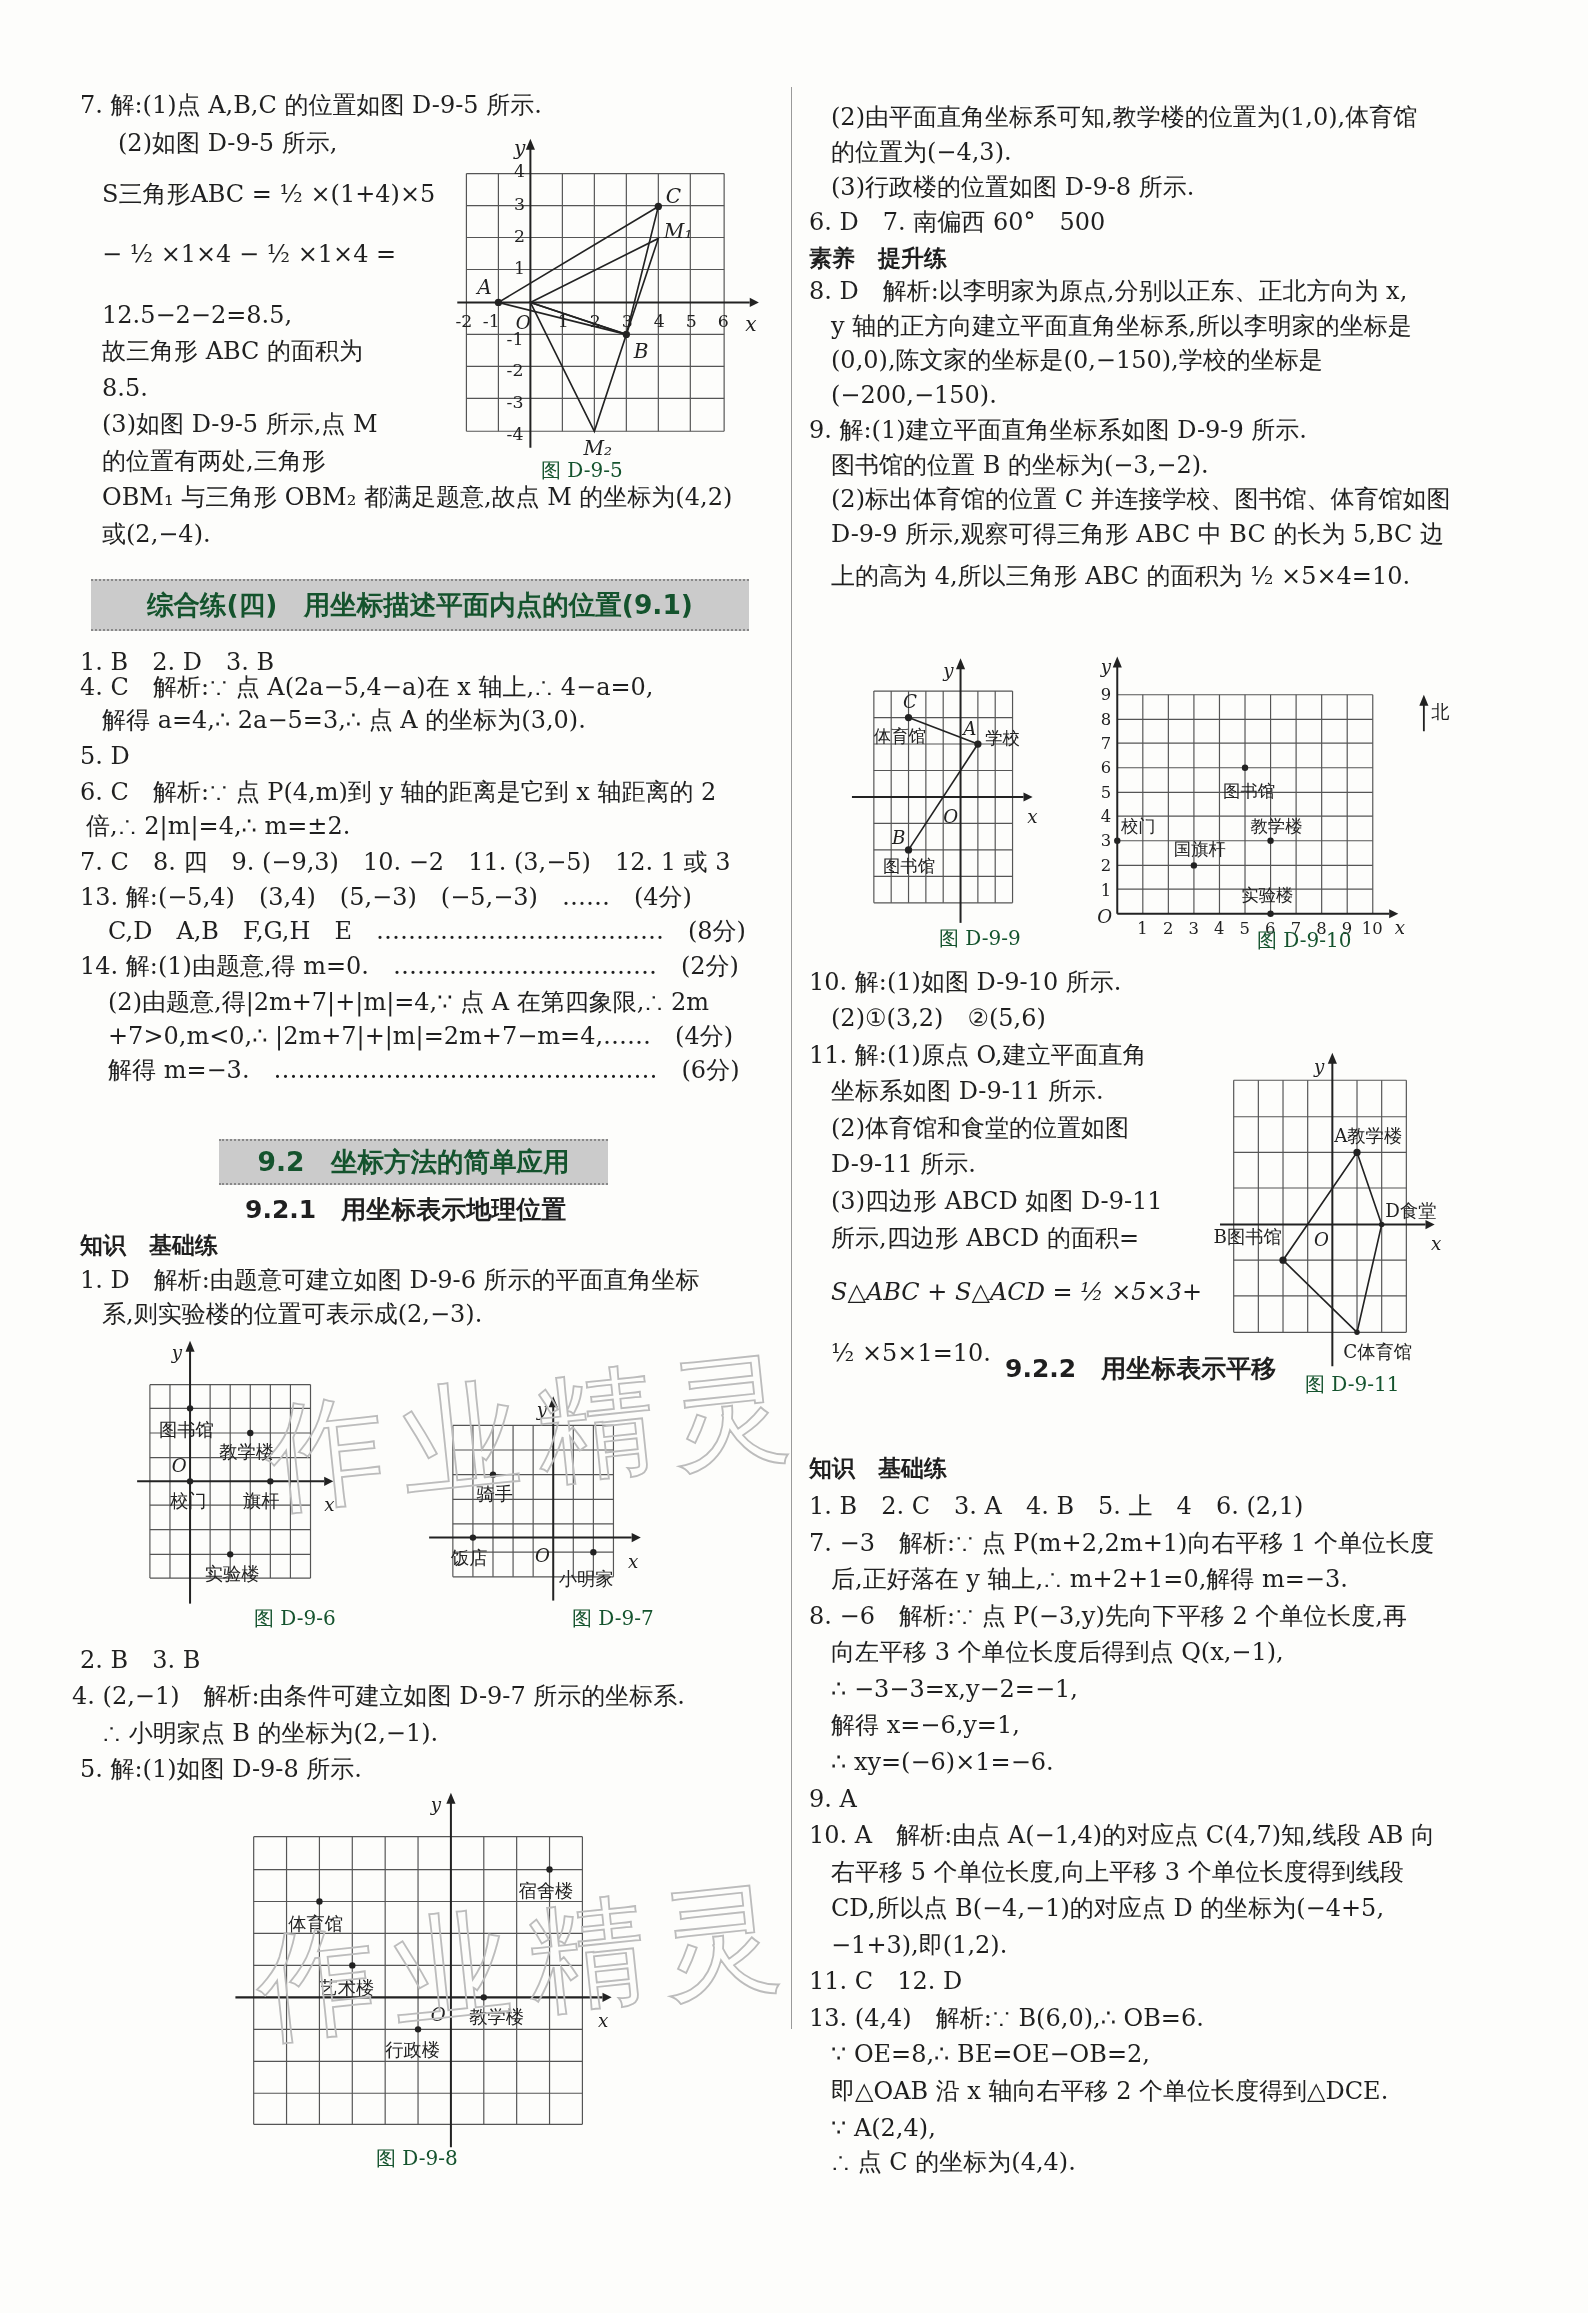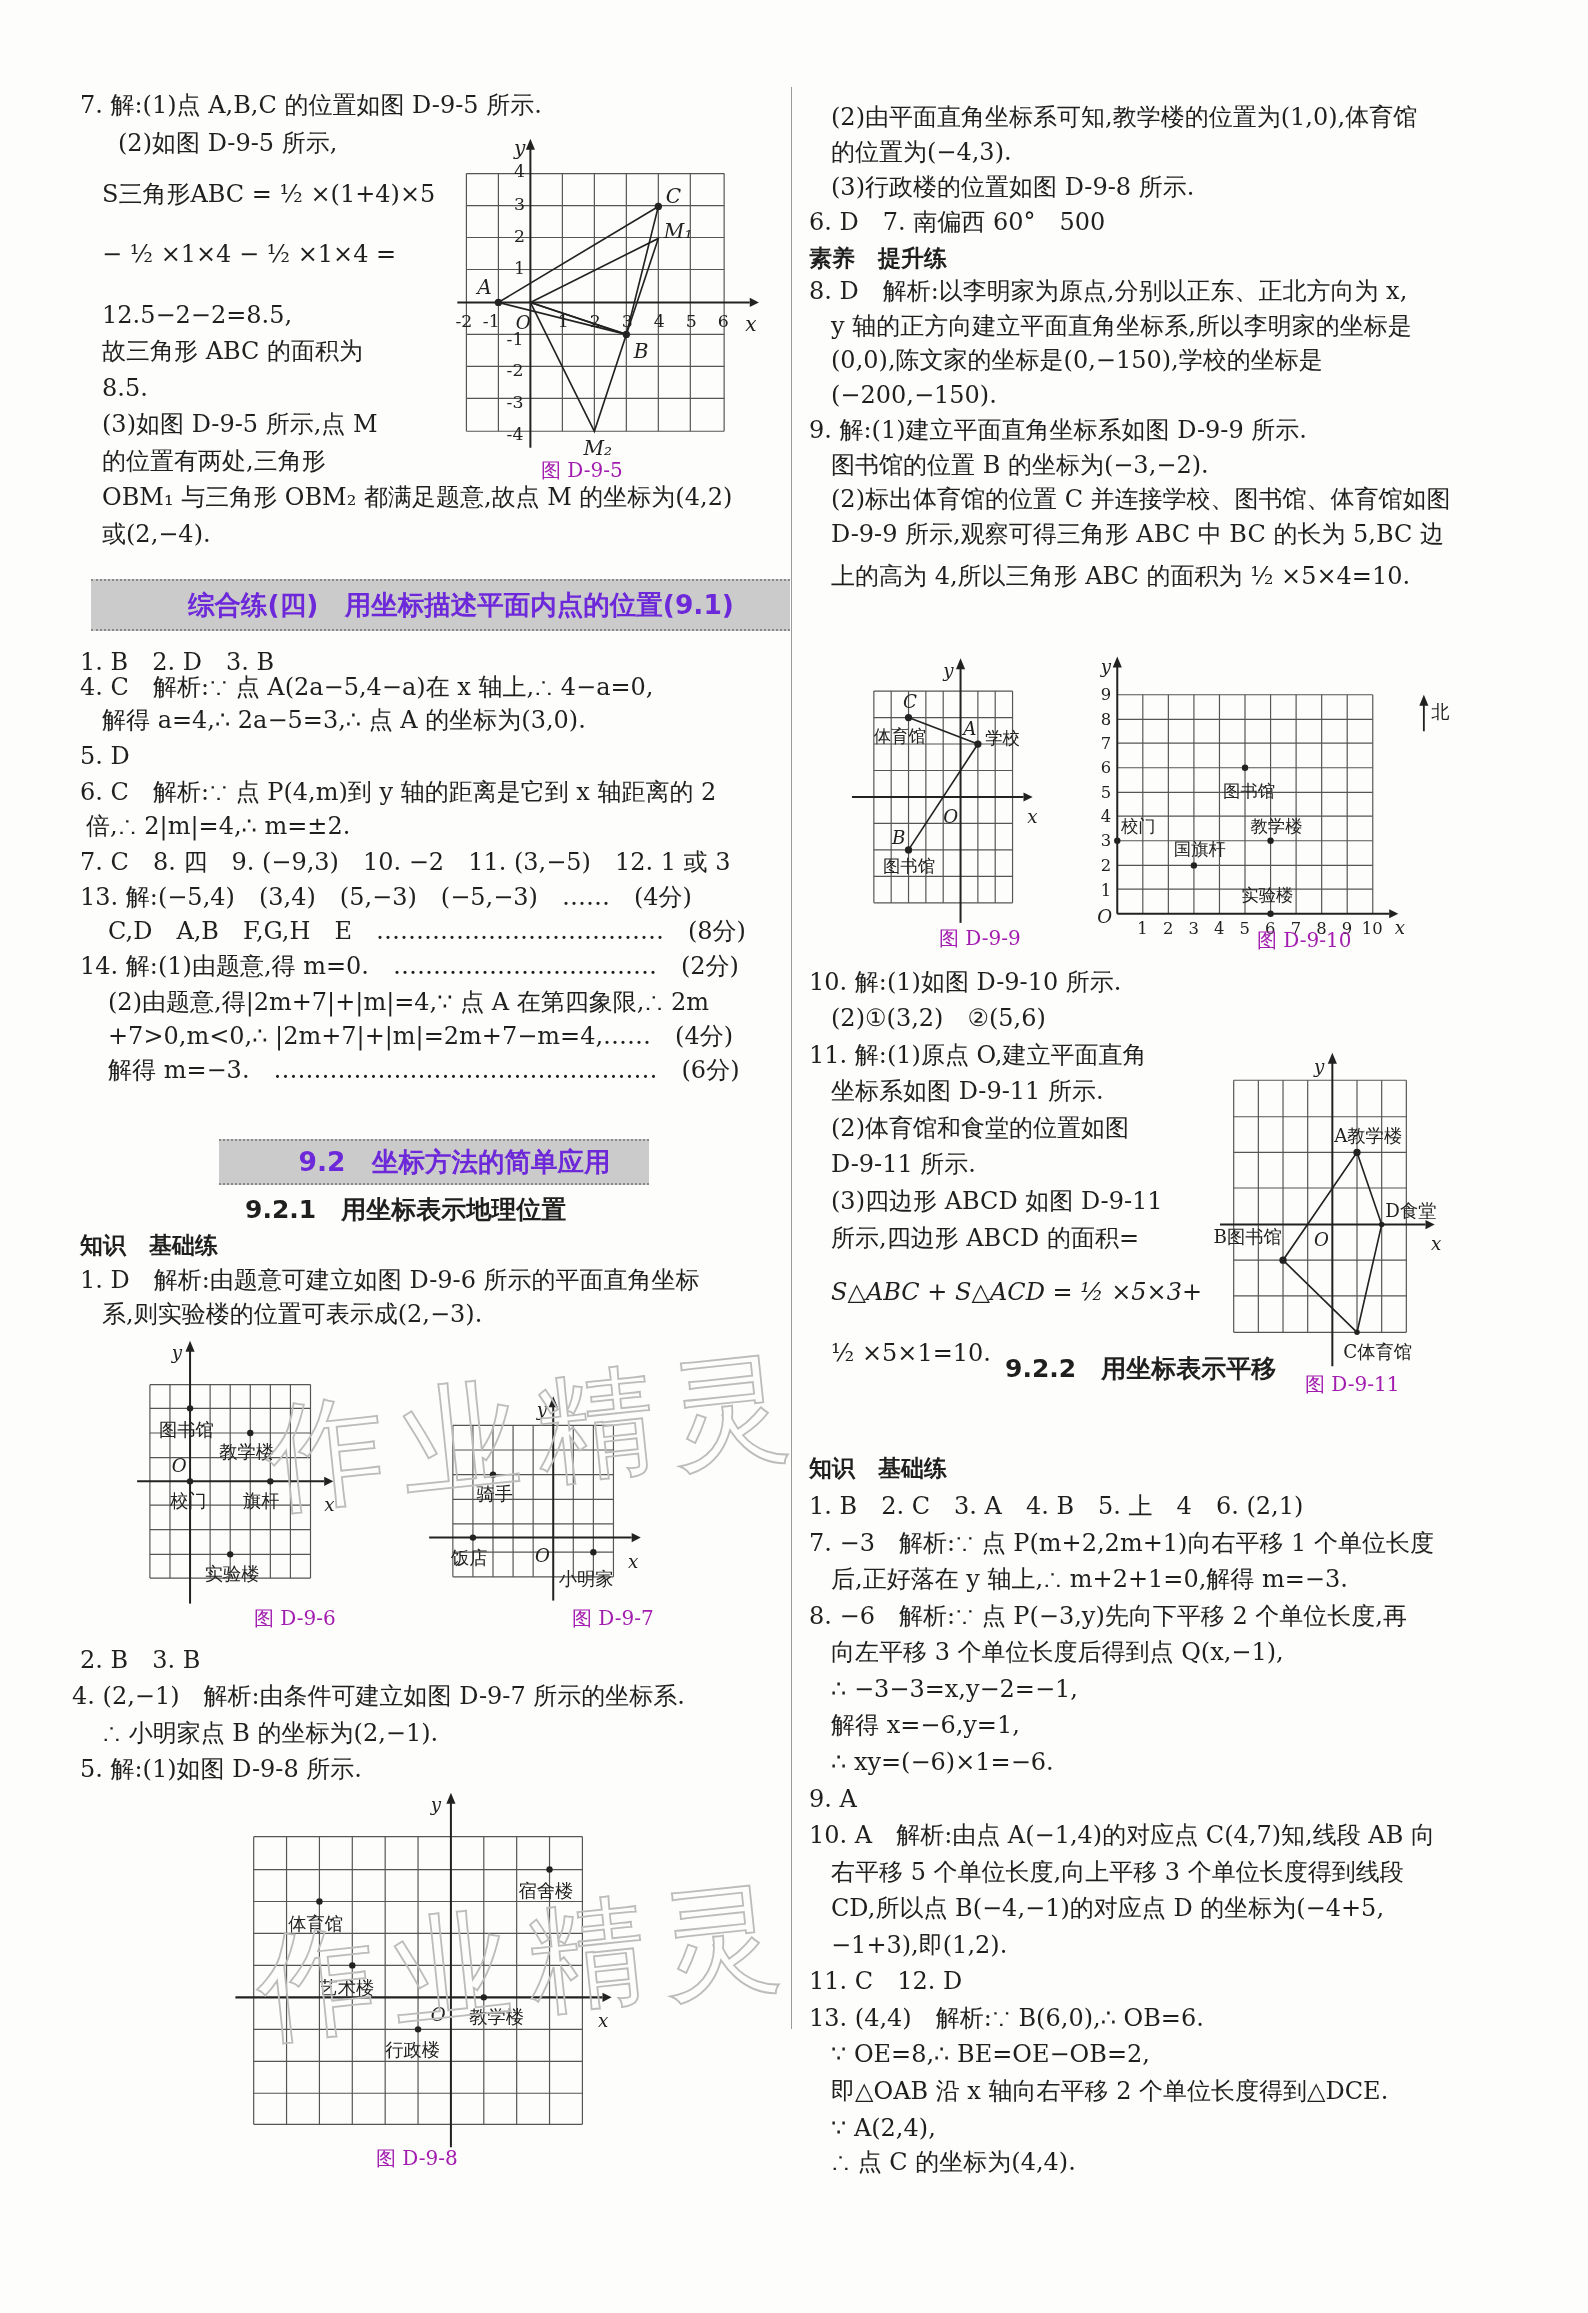--- a/index.html
+++ b/index.html
@@ -2,24 +2,24 @@
 <html style="font-size:14.6px"><head>
 <meta charset="utf-8">
 <style>
   html, body { margin:0; padding:0; }
   body { width:1588px; height:2314px; background:#fdfdfb; position:relative; overflow:hidden;
          font-family:"DejaVu Serif","Liberation Serif",serif; color:#1f1f1f; }
   .divider { position:absolute; left:791px; top:87px; width:0.9px; height:1942px; background:#9a9a9a; }
   .line { position:absolute; font-size:24px; line-height:31px; white-space:nowrap; }
   .bar { position:absolute; background:#cbcbcb; border-top:2.7px dotted #888; border-bottom:2.7px dotted #888;
          font-family:"DejaVu Sans","Liberation Sans",sans-serif; font-weight:bold; font-size:26.5px;
-         line-height:48px; text-align:center; color:#6d28d9;padding-left:41px; }
+         line-height:48px; text-align:center; color:#14532d; }
   .subhead { position:absolute; font-family:"DejaVu Sans","Liberation Sans",sans-serif; font-weight:bold; font-size:25px; }
   .sechead { position:absolute; font-family:"DejaVu Sans","Liberation Sans",sans-serif; font-weight:bold; font-size:23px; }
-  .cap { position:absolute; font-size:20px; color:#a21caf; }
+  .cap { position:absolute; font-size:20px; color:#14532d; }
   svg { position:absolute; overflow:visible; }
   svg text { font-family:"DejaVu Serif","Liberation Serif",serif; fill:#222; }
   .grid line { stroke:#555; stroke-width:1.3; }
   .axis { stroke:#222; stroke-width:2.2; }
   .watermark { position:absolute; font-family:"DejaVu Sans","Liberation Sans",sans-serif; font-size:119px;
                color:transparent; -webkit-text-stroke:1.8px #bcbcbc; letter-spacing:16.4px; transform:rotate(-6deg); }
 </style>
 </head>
 <body>
 

